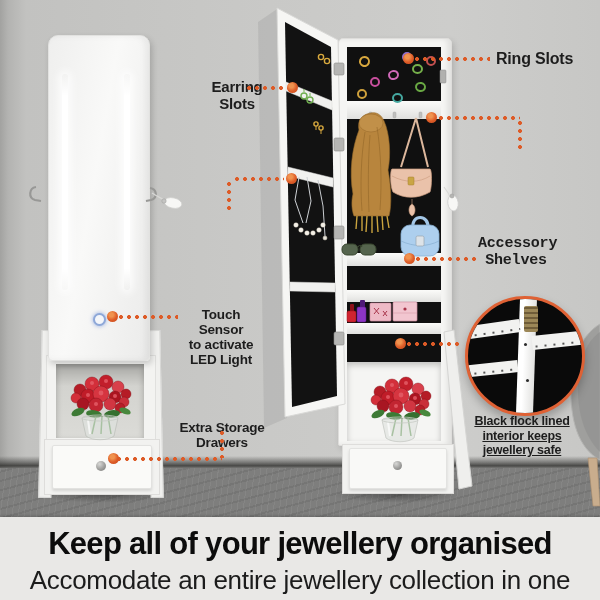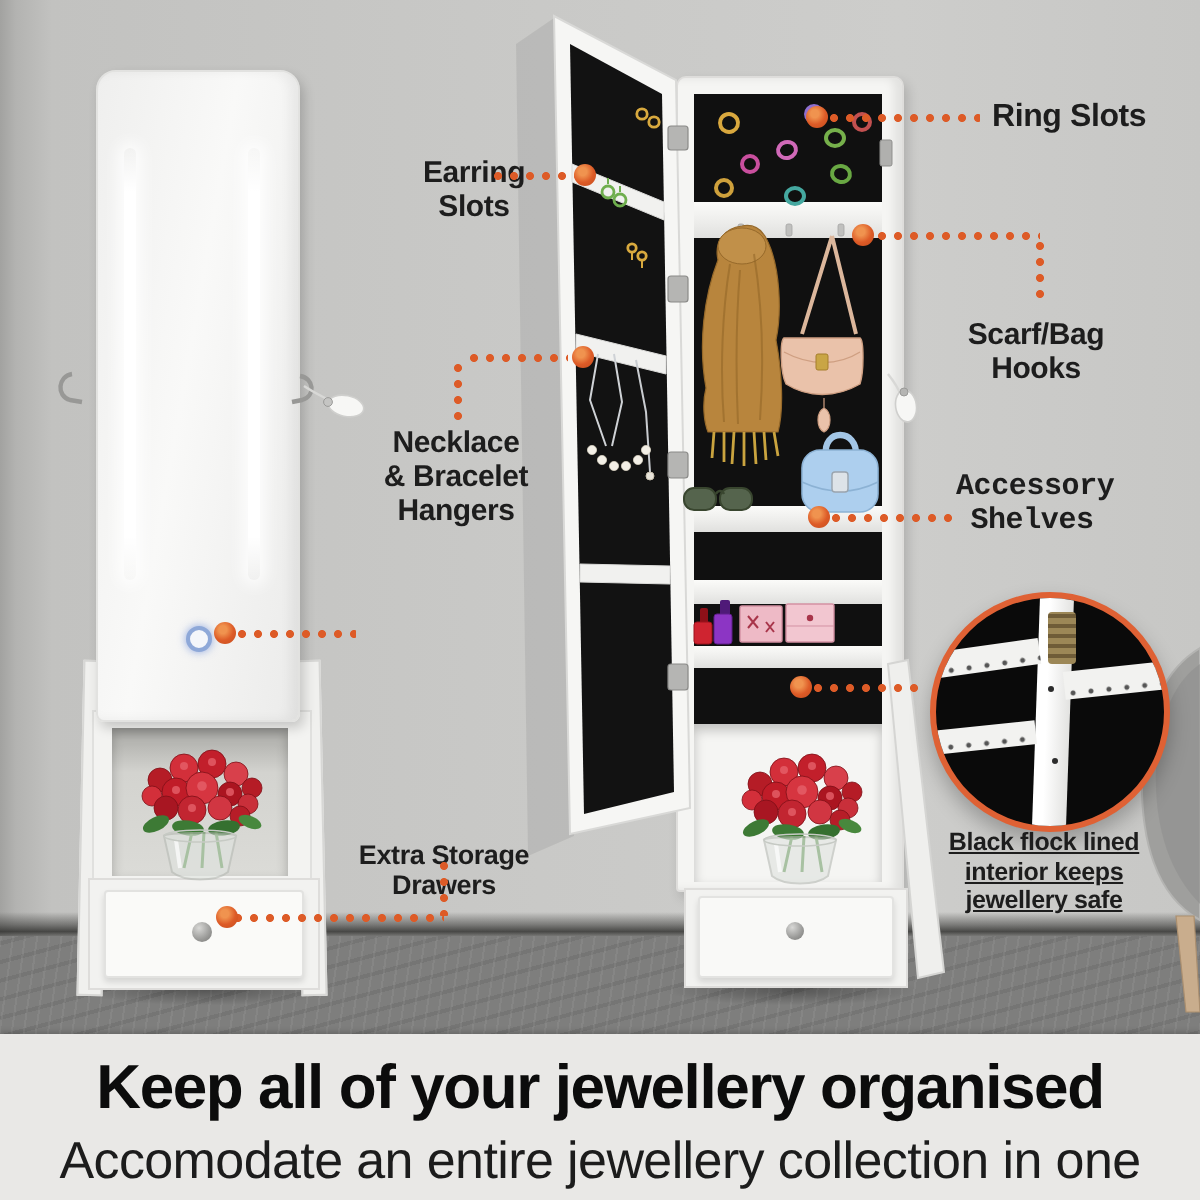--- a/index.html
+++ b/index.html
@@ -284,37 +284,35 @@
   <div class="abs lbl" style="left:496px;top:50px;width:80px;text-align:left;font-size:16px;">Ring Slots</div>
 
   <div class="abs lbl" style="left:201px;top:79px;width:72px;">Earring
 Slots</div>
   <div class="abs dh" style="left:246px;top:85px;width:42px;"></div>
   <div class="abs bigdot" style="left:287px;top:82px;"></div>
 
   <div class="abs bigdot" style="left:426px;top:112px;"></div>
   <div class="abs dh" style="left:438px;top:115px;width:82px;"></div>
   <div class="abs dv" style="left:517px;top:120px;height:33px;"></div>
-  <div class="abs lbl" style="left:478px;top:160px;width:80px;">Scarf/Bag
-Hooks</div>
 
   <div class="abs bigdot" style="left:286px;top:173px;"></div>
   <div class="abs dh" style="left:234px;top:176px;width:50px;"></div>
   <div class="abs dv" style="left:226px;top:181px;height:29px;"></div>
-  <div class="abs lbl" style="left:190px;top:214px;width:76px;">Necklace
-&amp; Bracelet
-Hangers</div>
 
   <div class="abs bigdot" style="left:404px;top:253px;"></div>
   <div class="abs dh" style="left:415px;top:256px;width:64px;"></div>
   <div class="abs lbl" style="left:478px;top:236px;width:76px;font-family:Liberation Mono, monospace;">Accessory
 Shelves</div>
 
   <div class="abs bigdot" style="left:107px;top:311px;"></div>
   <div class="abs dh" style="left:118px;top:314px;width:60px;"></div>
+  <div class="abs lbl sm" style="left:178px;top:307px;width:86px;">Touch Sensor
+to activate
+LED Light</div>
 
   <div class="abs lbl sm" style="left:174px;top:399px;width:96px;margin-top:21px;">Extra Storage
 Drawers</div>
   <div class="abs dv" style="left:219px;top:430px;height:28px;"></div>
   <div class="abs dh" style="left:116px;top:456px;width:106px;"></div>
   <div class="abs bigdot" style="left:108px;top:453px;"></div>
 
   <div class="abs bigdot" style="left:395px;top:338px;"></div>
   <div class="abs dh" style="left:406px;top:341px;width:56px;"></div>
   <div class="abs lbl xs" style="left:464px;top:414px;width:116px;">Black flock lined

